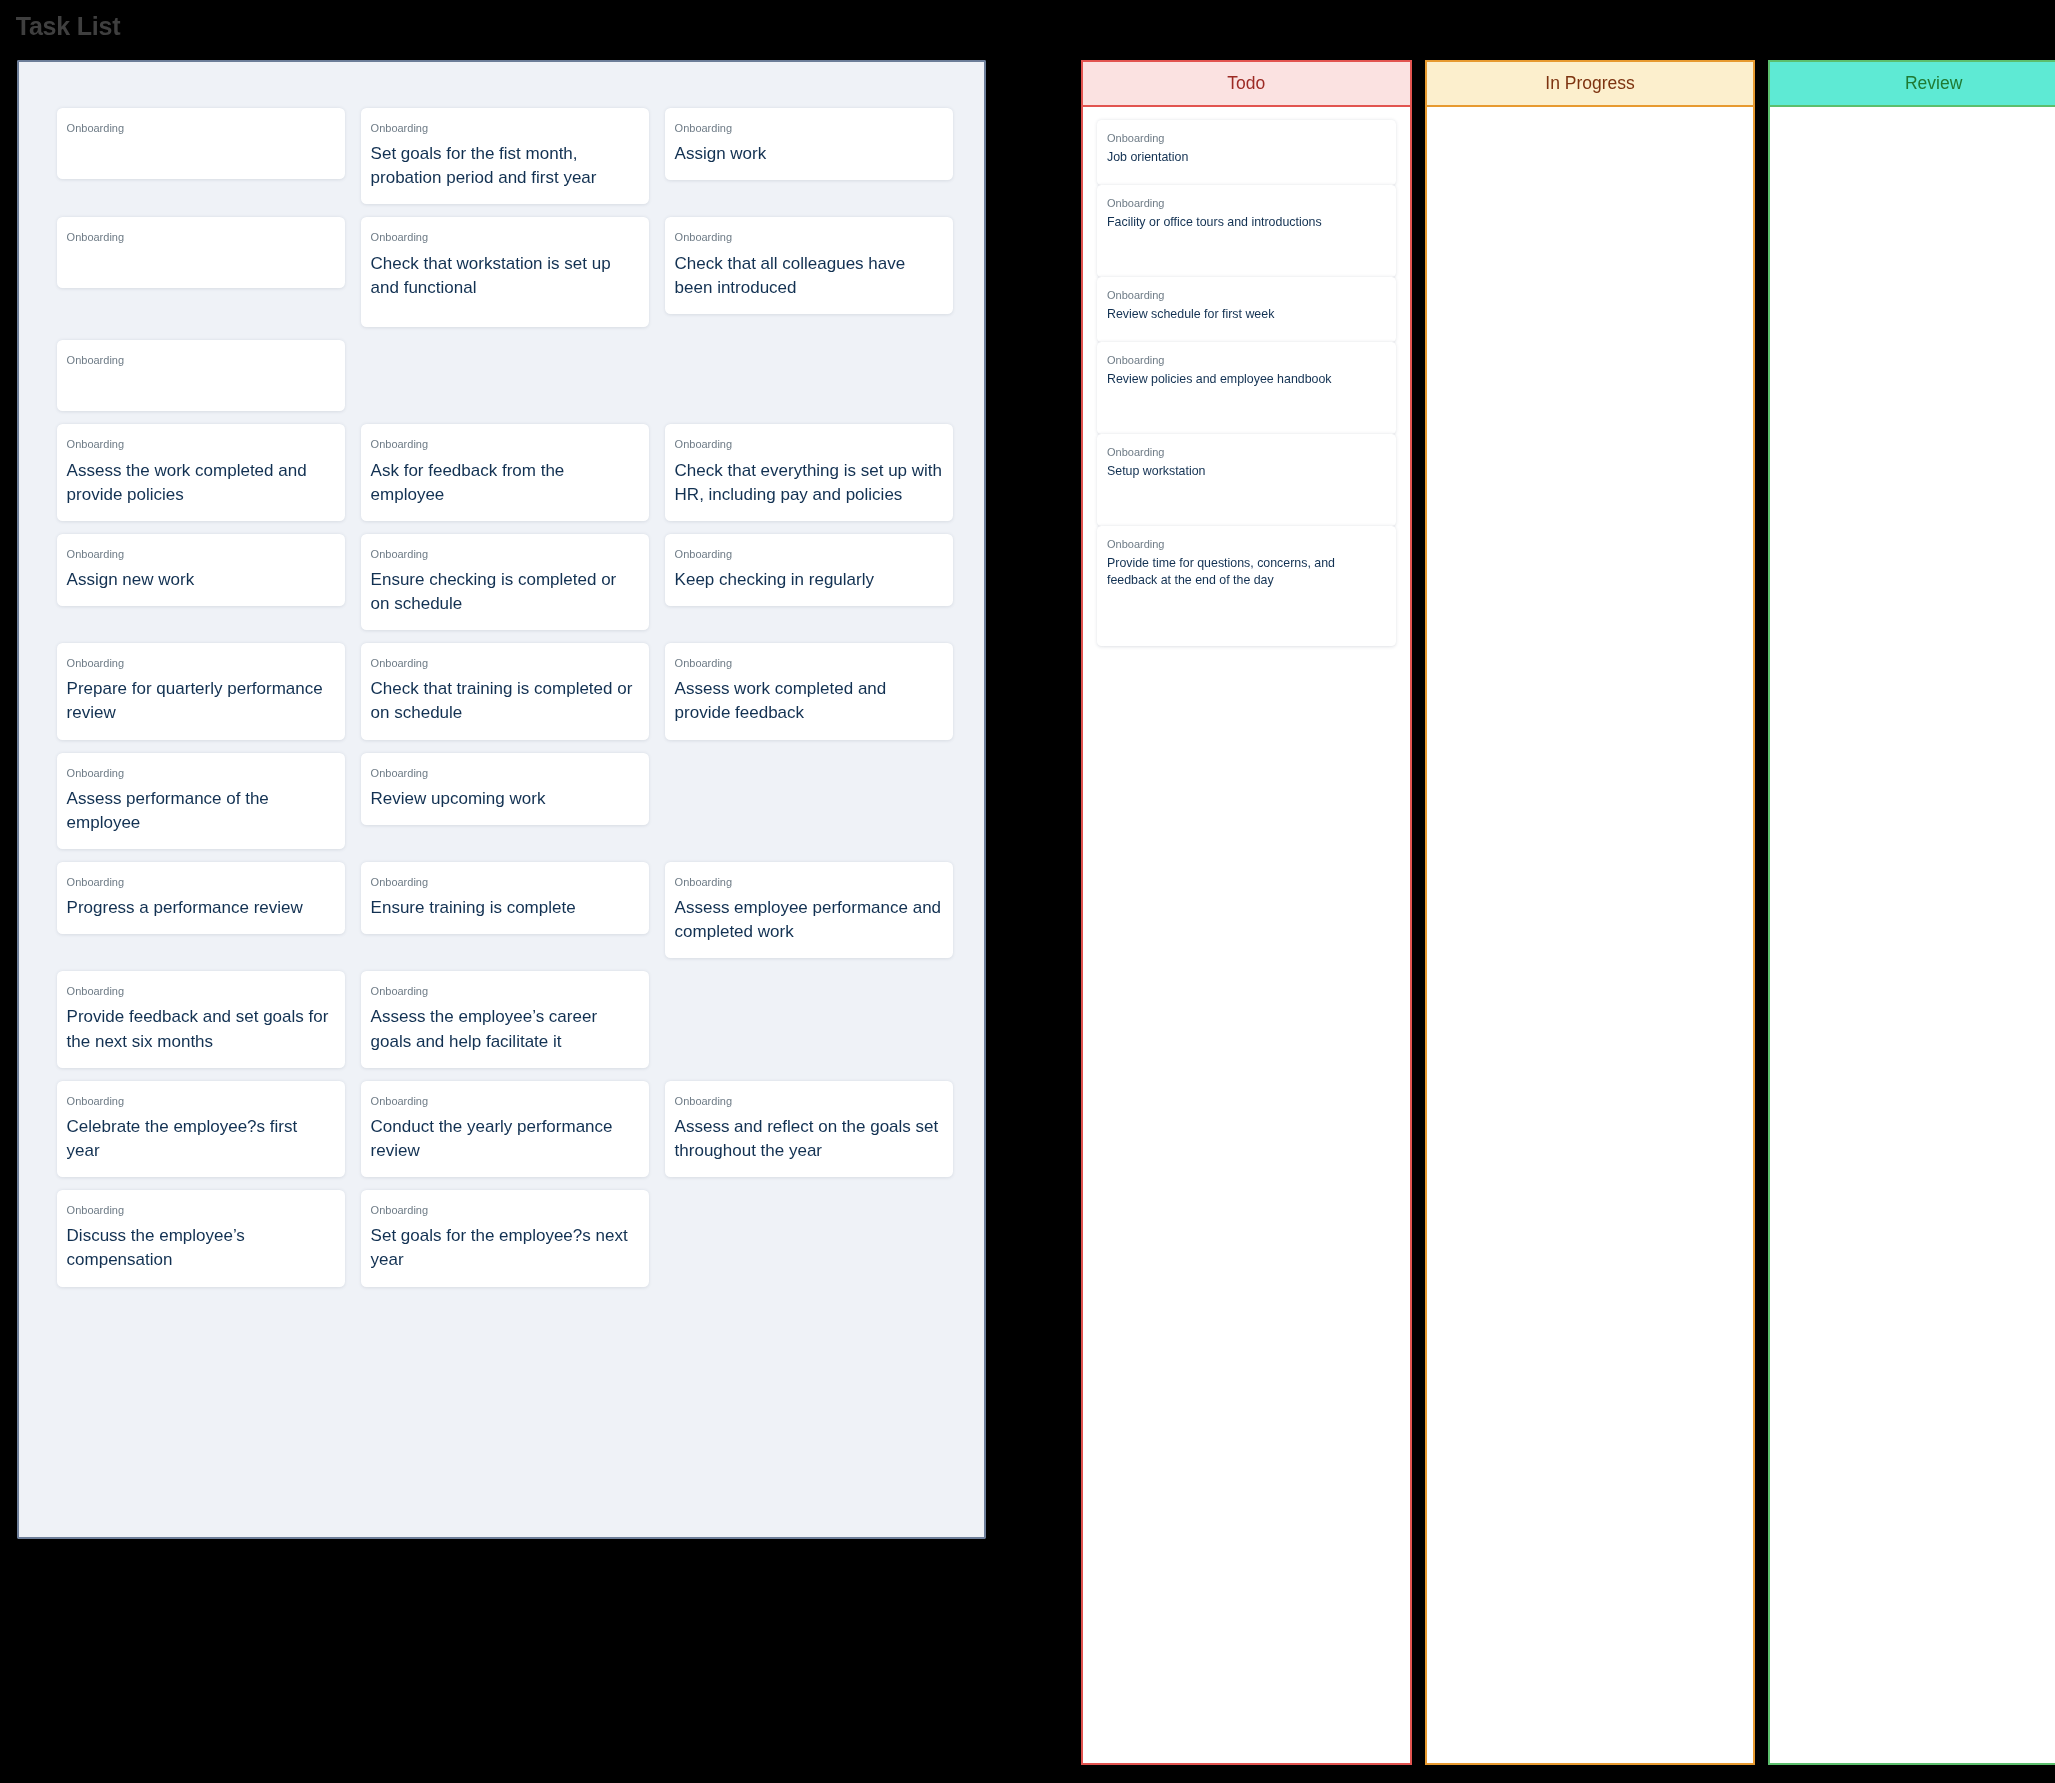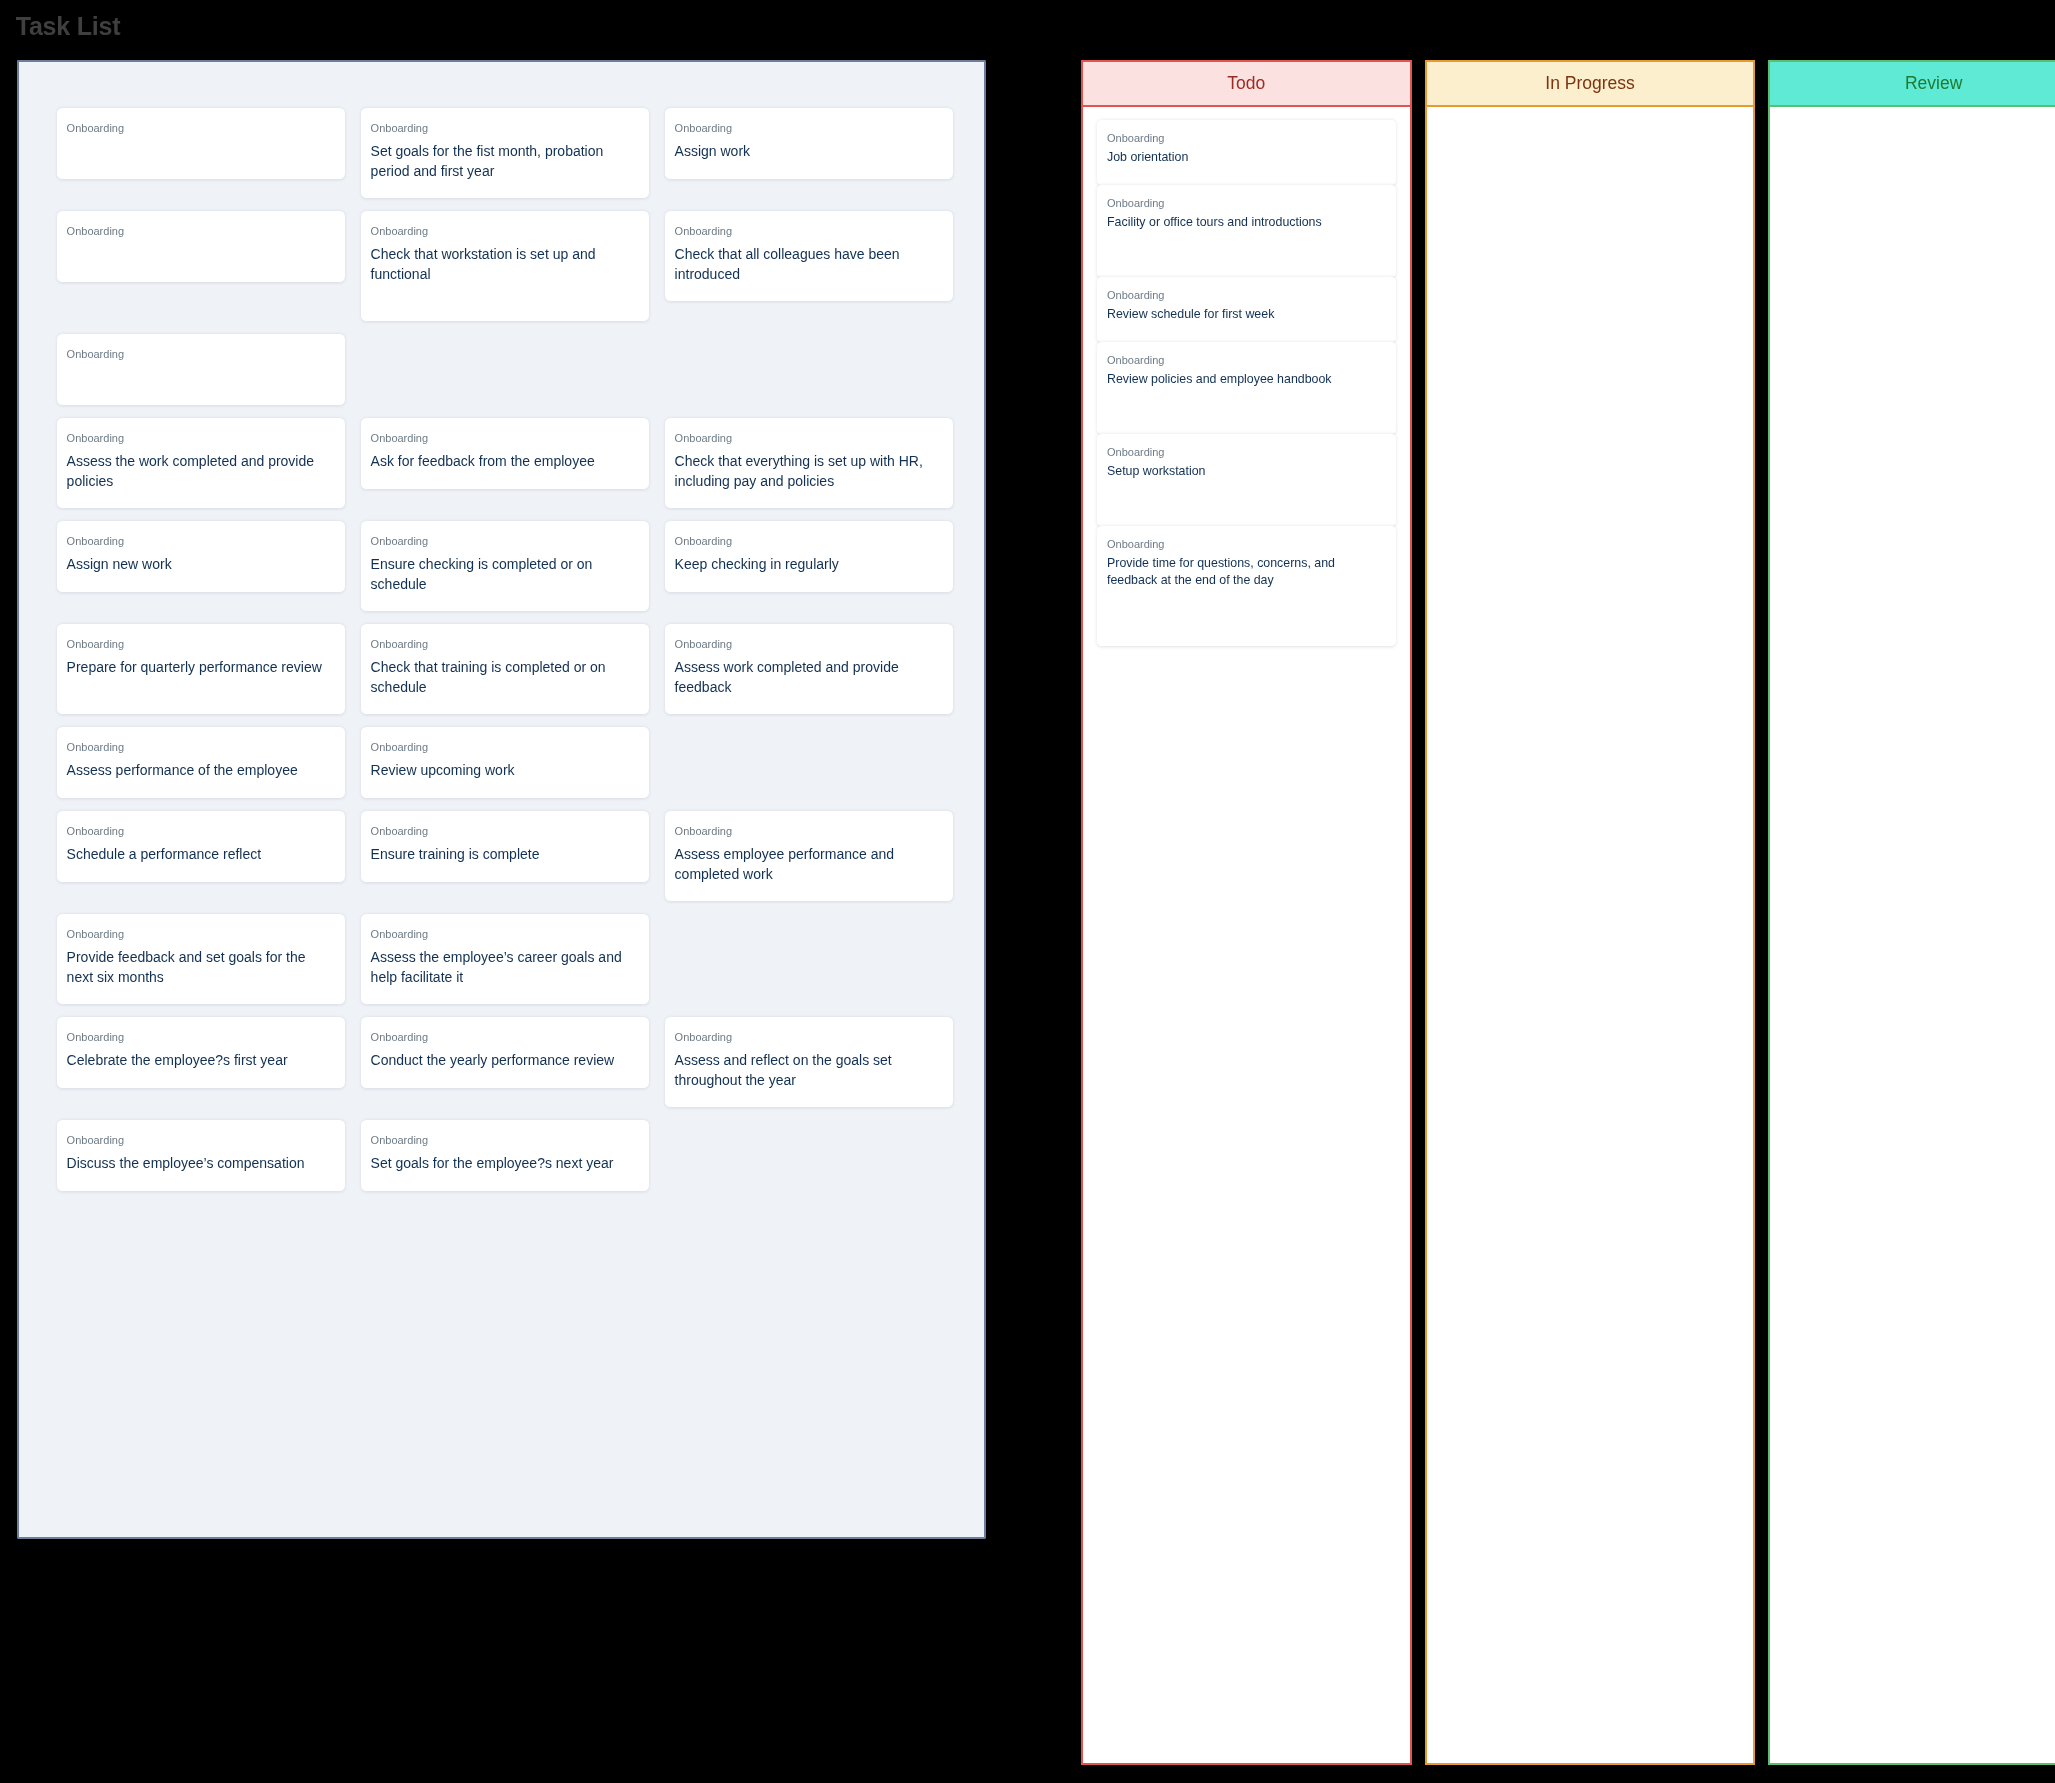--- a/index.html
+++ b/index.html
@@ -64,21 +64,21 @@
     padding: 14px 10px 14px 10px;
     min-height: 71px;
   }
   .task-card .tag {
     font-size: 11px;
     color: #6e7b86;
     line-height: 1.25;
     margin-bottom: 6.4px;
   }
   .task-card .title {
-    font-size: 14px;
+    font-size: 17px;
     color: #123152;
     line-height: 1.42;
   }
   .task-card.empty { min-height: 71px; }
 
   .h-sm  { min-height: 71px; }
   .h-md  { min-height: 90px; }
   .h-lg  { min-height: 110px; }
 
   .spacer { visibility: hidden; }
@@ -276,21 +276,21 @@
             <div class="tag">Onboarding</div>
             <div class="title">Review upcoming work</div>
           </div>
         </div>
         <div class="task-cell spacer"></div>
       </div>
       <div class="task-row">
         <div class="task-cell">
           <div class="task-card h-sm">
             <div class="tag">Onboarding</div>
-            <div class="title">Schedule a performance reflect</div>
+            <div class="title">Progress a performance review</div>
           </div>
         </div>
         <div class="task-cell">
           <div class="task-card h-sm">
             <div class="tag">Onboarding</div>
             <div class="title">Ensure training is complete</div>
           </div>
         </div>
         <div class="task-cell">
           <div class="task-card h-md">

